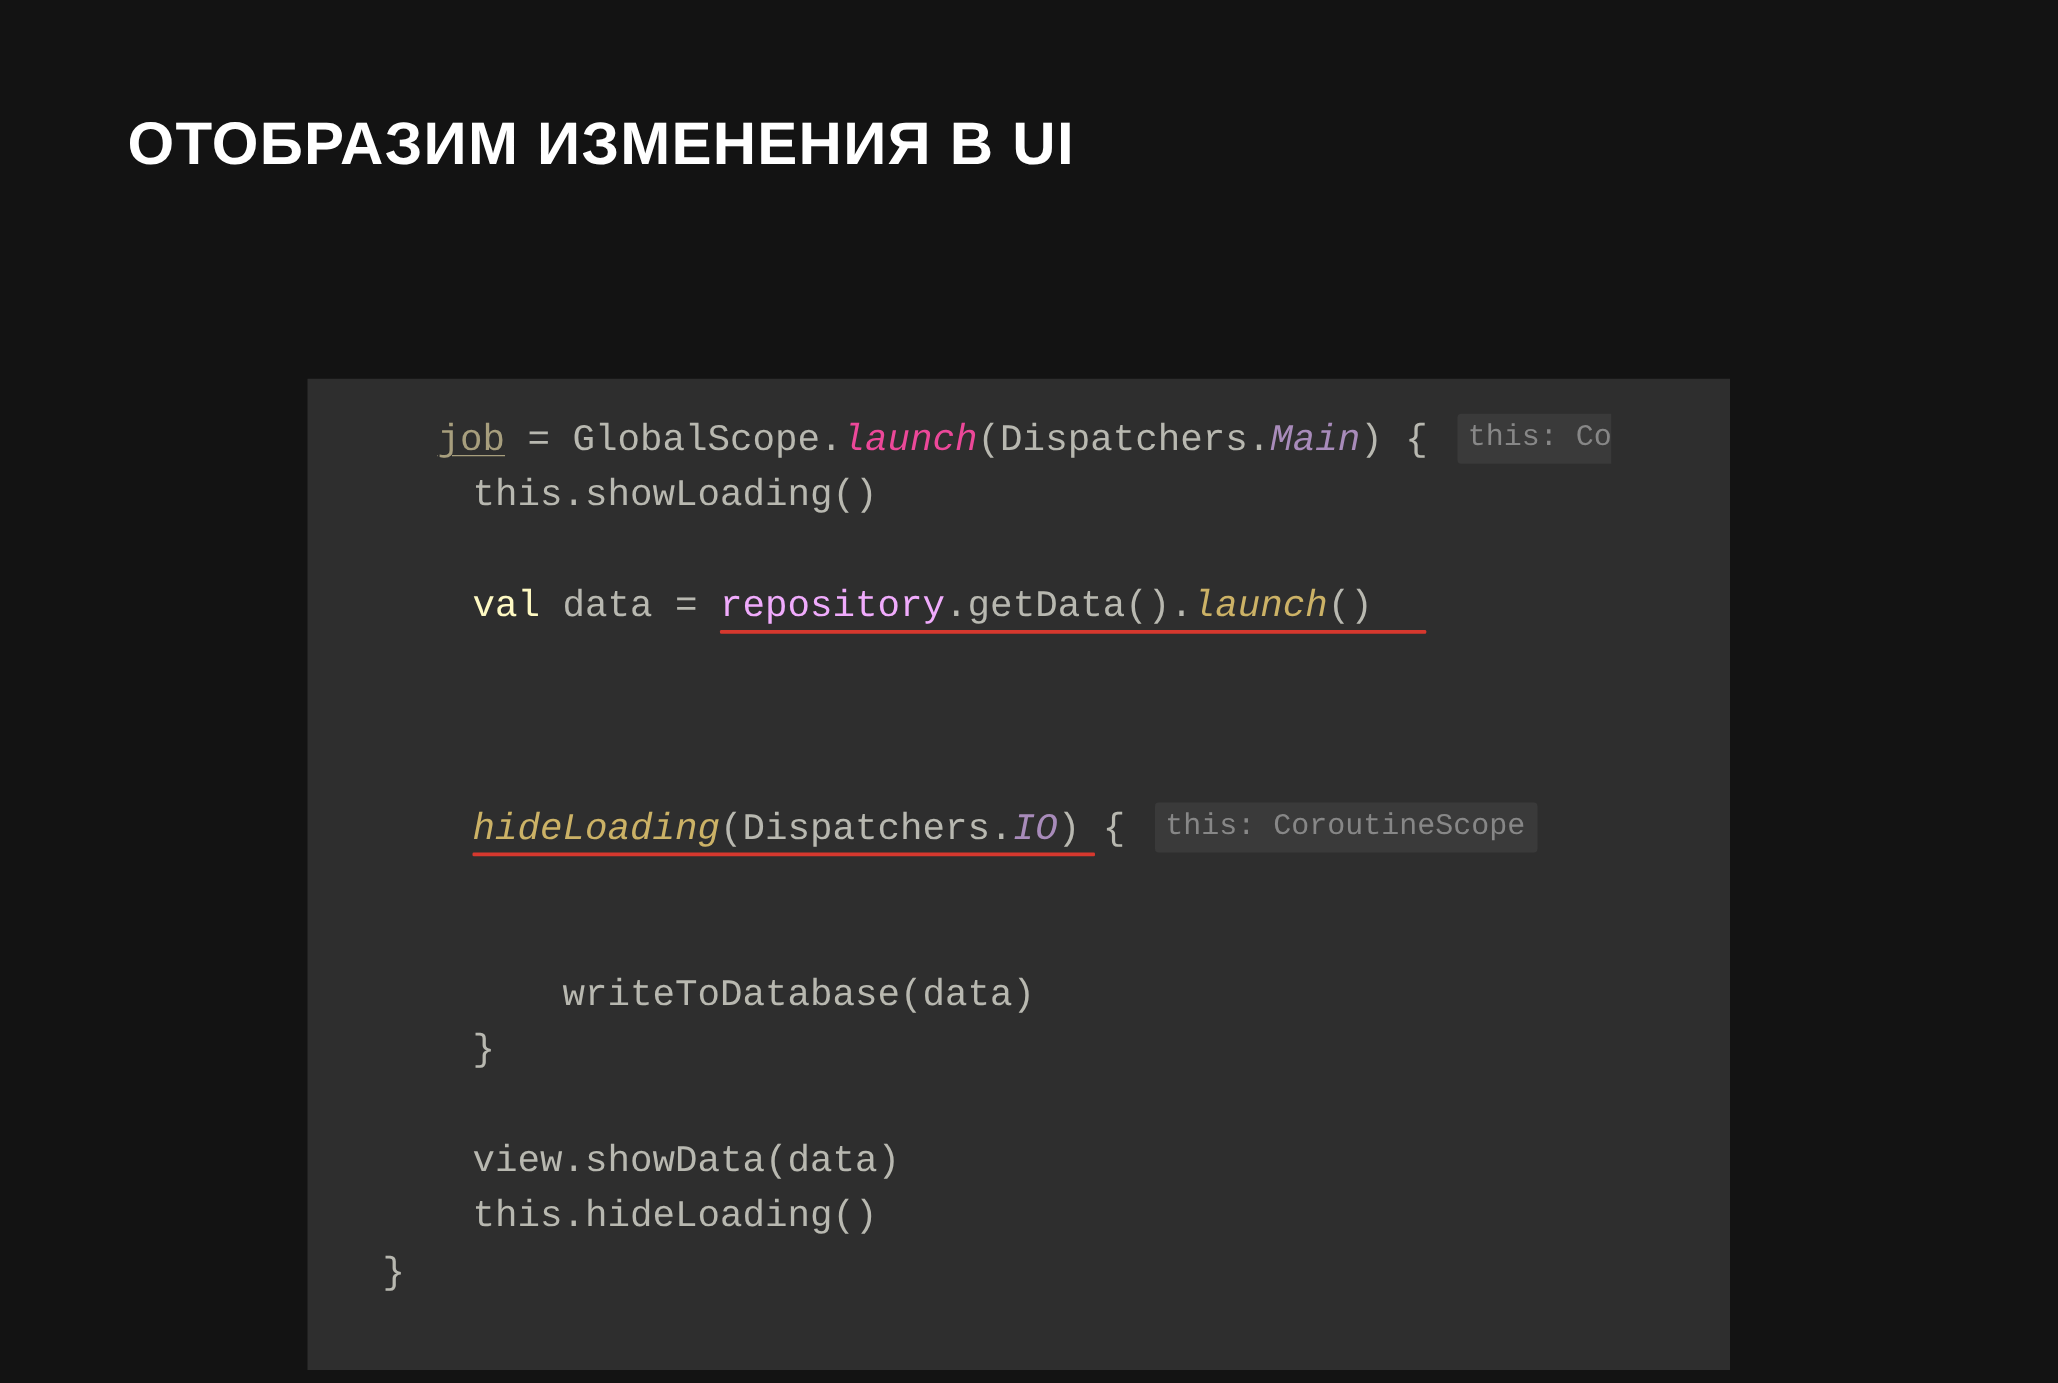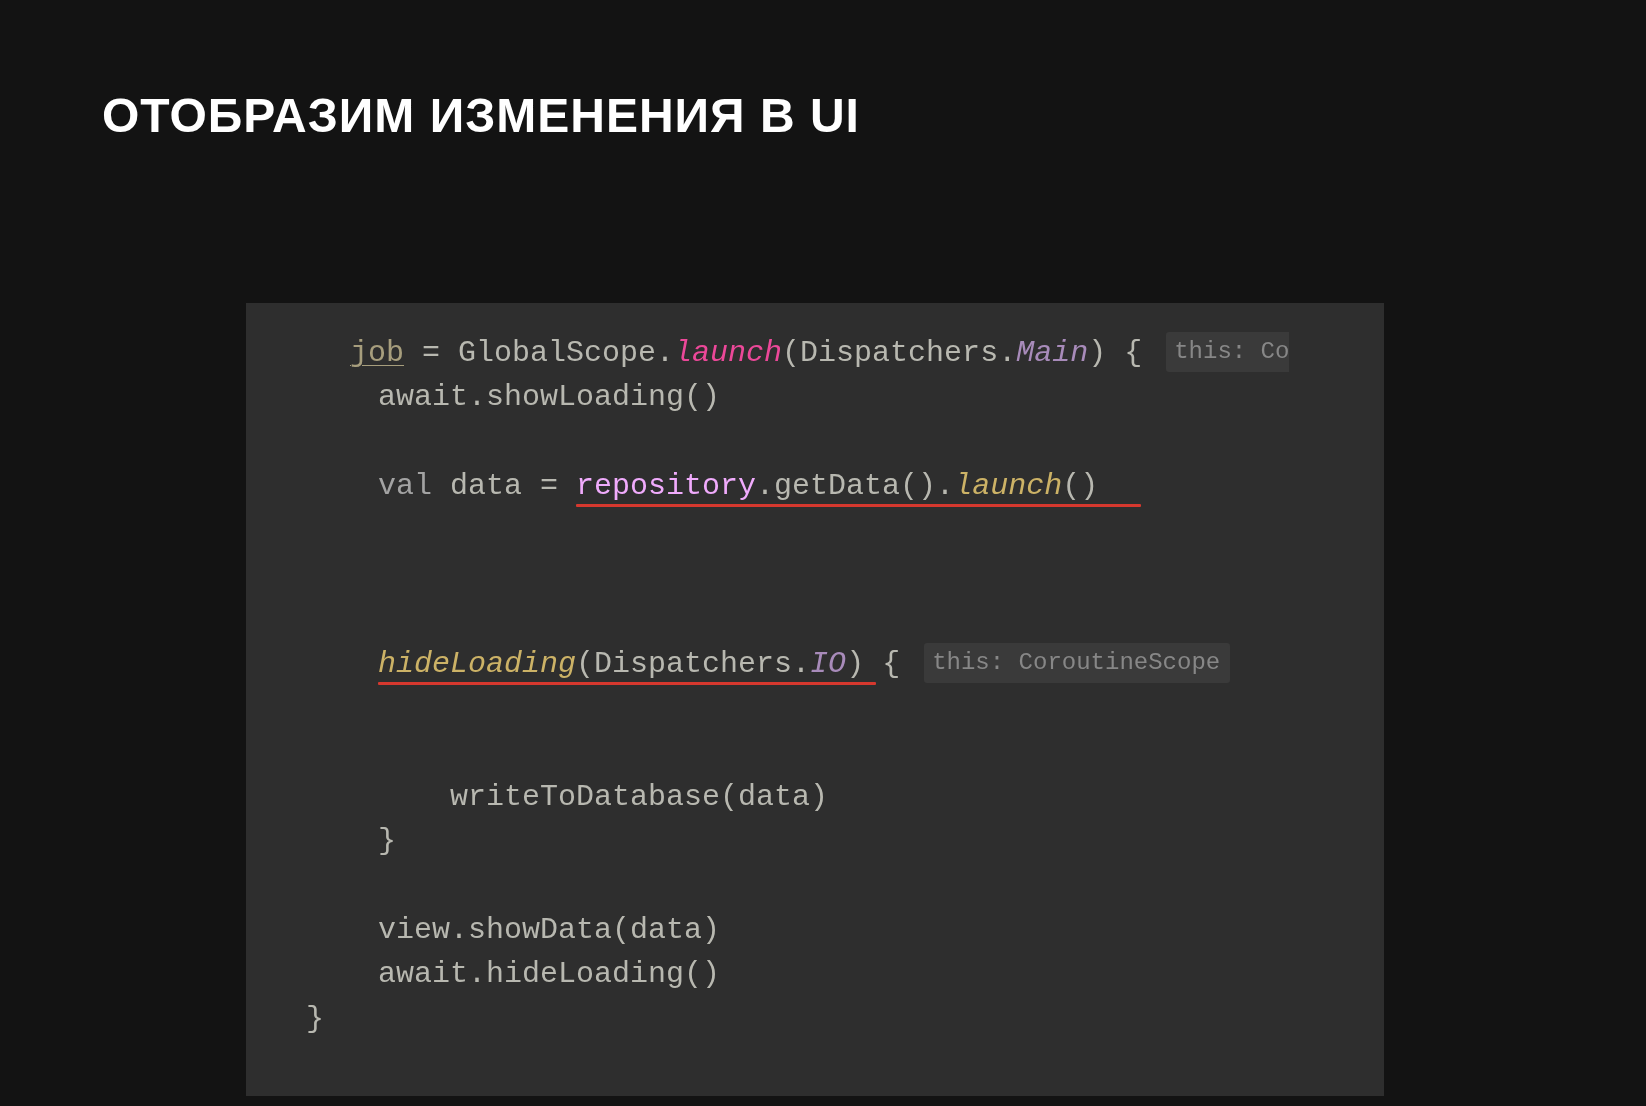--- a/index.html
+++ b/index.html
@@ -31,21 +31,21 @@
       font-size: 30px;
       line-height: 1.48;
       color: #b8b8b0;
       position: relative;
       overflow: hidden;
     }
     .tok-identifier { color: #a79e7d; }
     .tok-identifier.underlined { text-decoration: underline; text-decoration-thickness: 1px; text-underline-offset: 4px; margin-left: 44px; }
     .tok-plain { color: #b8b8b0; }
     .tok-method-italic { color: #ec4899; font-style: italic; }
-    .tok-keyword { color: #a3a3a3; }
+    .tok-keyword { color: #fef9c3; }
     .tok-property { color: #f0abfc; }
     .tok-property-italic { color: #a88bba; font-style: italic; }
     .tok-func-italic { color: #ccb266; font-style: italic; }
     .hint-badge {
       display: inline-block;
       background-color: #3a3a3a;
       color: #878787;
       border-radius: 3px;
       padding: 2px 10px 2px 8px;
       font-size: 24px;
@@ -71,28 +71,28 @@
       border-radius: 1px;
     }
   </style>
 </head>
 <body>
 
 <h1 class="slide-title">ОТОБРАЗИМ ИЗМЕНЕНИЯ В UI</h1>
 
 <div class="code-block">
   <div class="code-line"><span class="tok-identifier underlined">job</span><span class="tok-plain"> = GlobalScope.</span><span class="tok-method-italic">launch</span><span class="tok-plain">(Dispatchers.</span><span class="tok-property-italic">Main</span><span class="tok-plain">) {</span> <span class="hint-badge hint-badge-trunc">this: Co</span></div>
-  <div class="code-line"><span>    </span><span class="tok-plain">await.showLoading()</span></div>
+  <div class="code-line"><span>    </span><span class="tok-plain">this.showLoading()</span></div>
   <div class="code-line">&nbsp;</div>
   <div class="code-line"><span>    </span><span class="tok-keyword">val</span><span class="tok-plain"> data = </span><span class="tok-property">repository</span><span class="tok-plain">.getData().</span><span class="tok-func-italic">launch</span><span class="tok-plain">()</span>
     <div class="red-underline" style="left: 270px; width: 565px; top: 40px;"></div>
   </div>
   <div class="code-line">&nbsp;</div>
   <div class="code-line"><span>    </span><span class="tok-func-italic">hideLoading</span><span class="tok-plain">(Dispatchers.</span><span class="tok-property-italic">IO</span><span class="tok-plain">) {</span> <span class="hint-badge">this: CoroutineScope</span>
     <div class="red-underline" style="left: 72px; width: 498px; top: 40px;"></div>
   </div>
   <div class="code-line"><span>        </span><span class="tok-plain">writeToDatabase(data)</span></div>
   <div class="code-line"><span>    </span><span class="tok-plain">}</span></div>
   <div class="code-line">&nbsp;</div>
   <div class="code-line"><span>    </span><span class="tok-plain">view.showData(data)</span></div>
-  <div class="code-line"><span>    </span><span class="tok-plain">await.hideLoading()</span></div>
+  <div class="code-line"><span>    </span><span class="tok-plain">this.hideLoading()</span></div>
   <div class="code-line"><span class="tok-plain">}</span></div>
 </div>
 
 </body></html>

